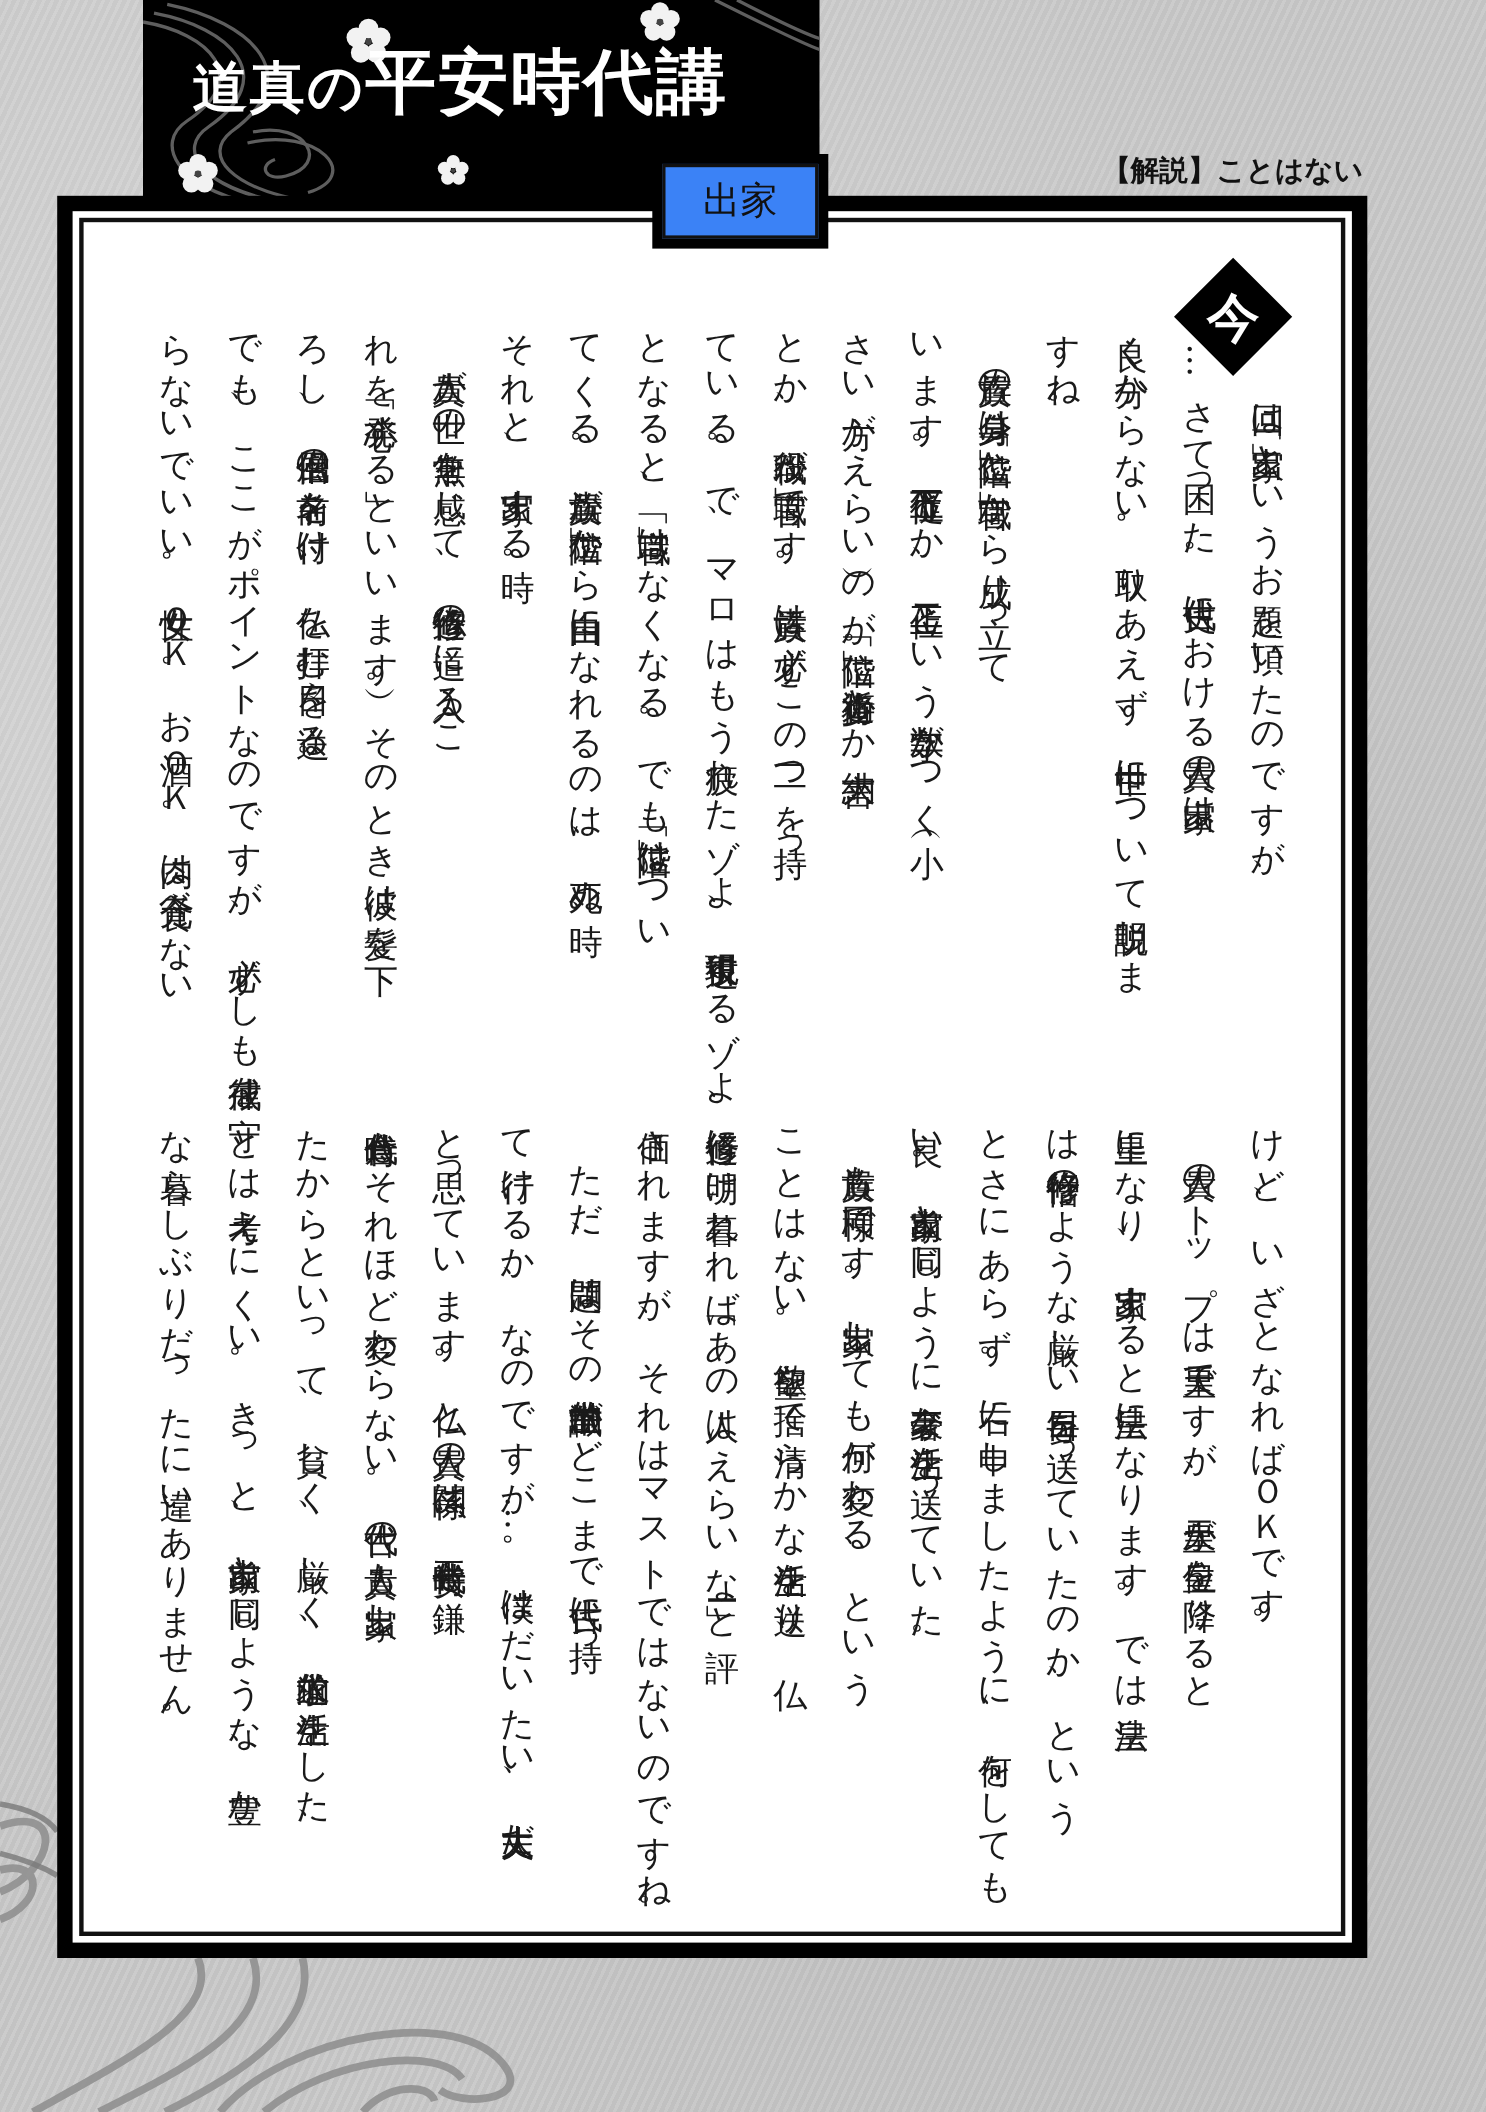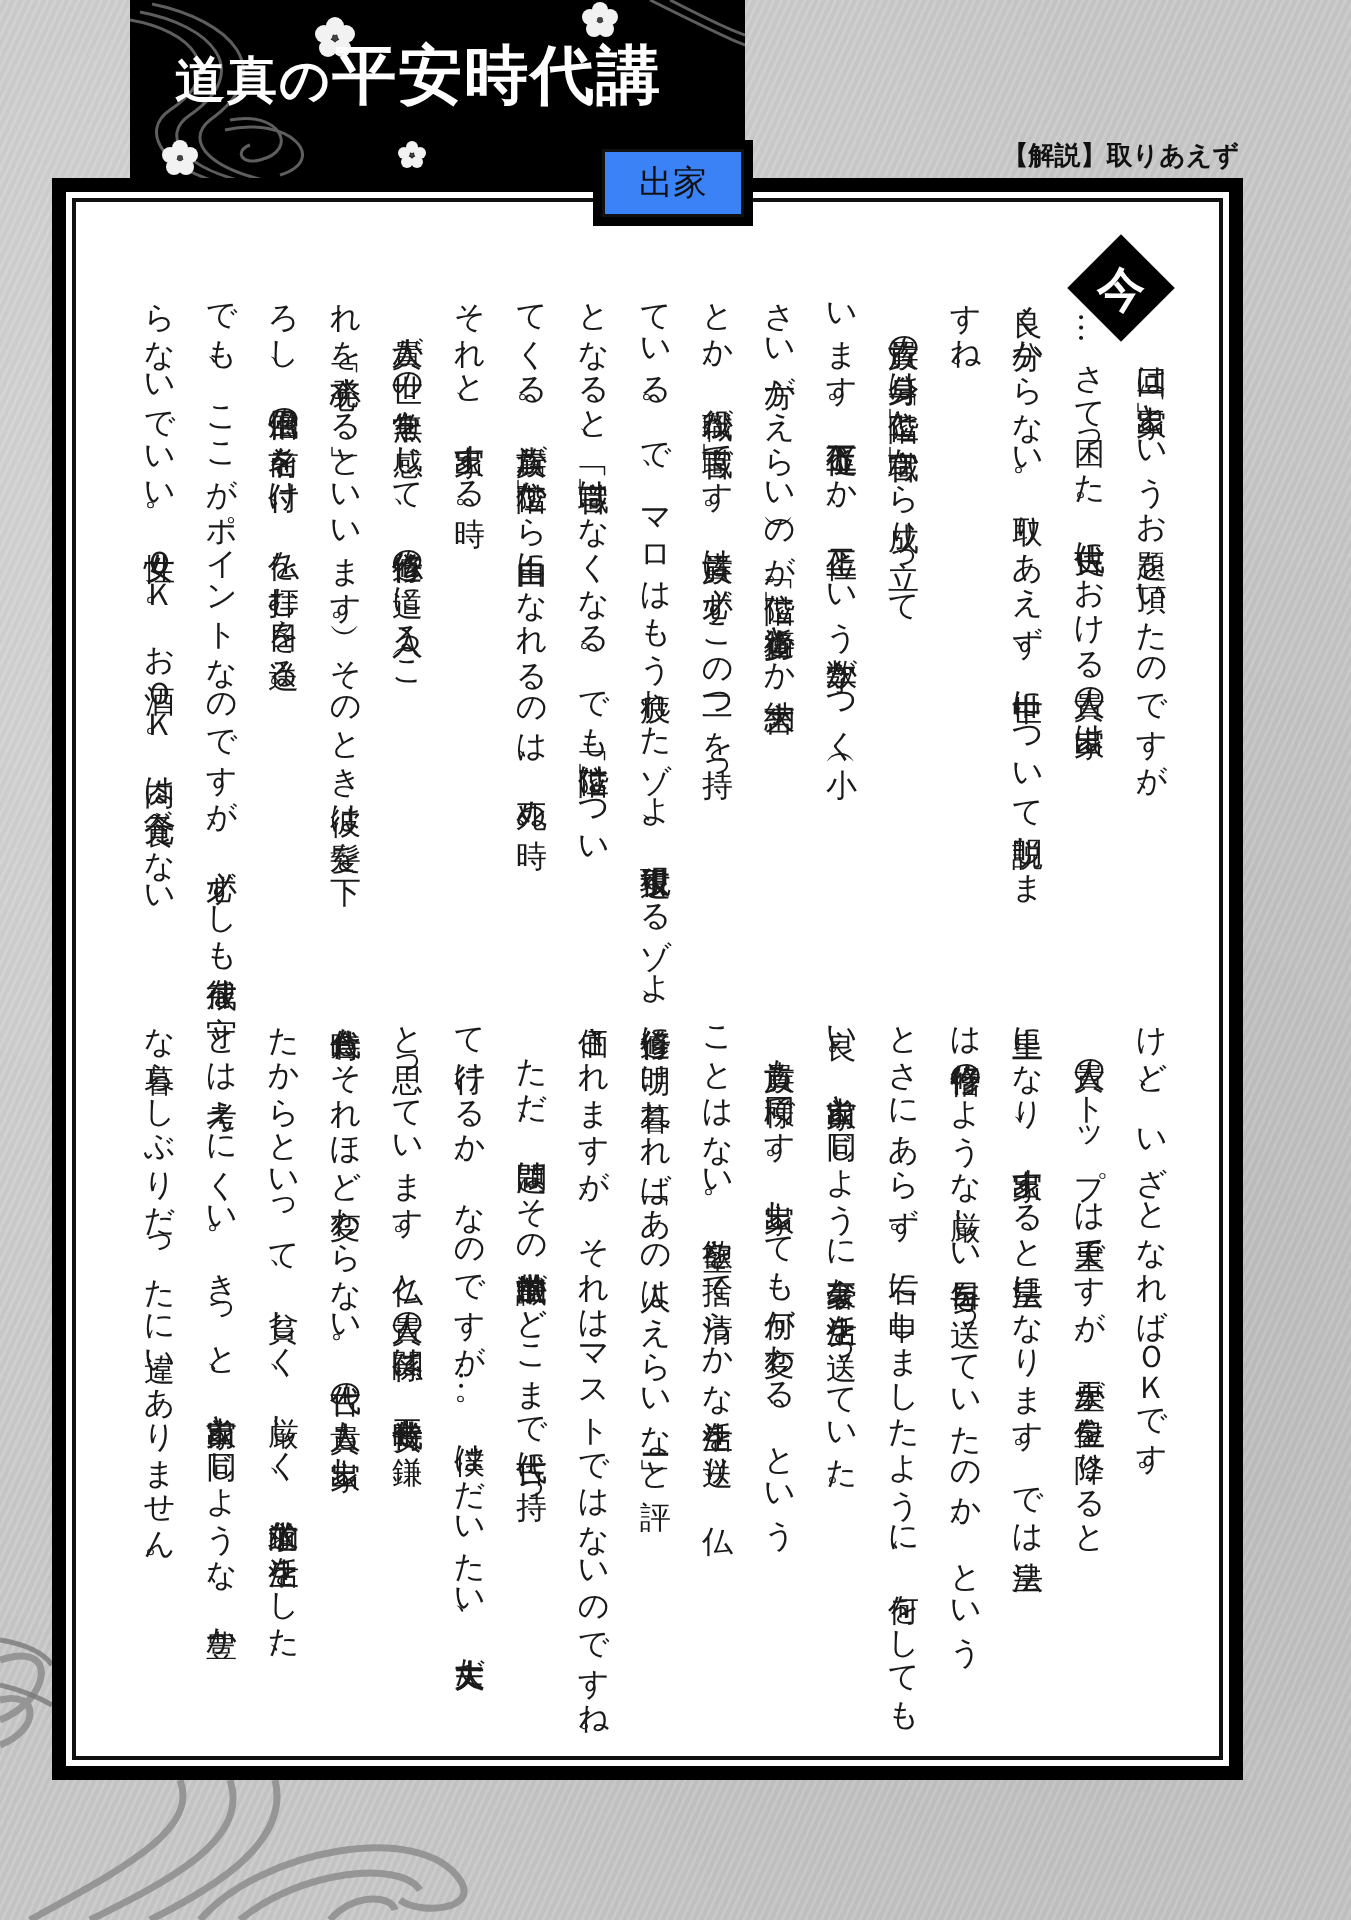--- a/index.html
+++ b/index.html
@@ -126,21 +126,21 @@
           <circle cx="-8" cy="-2" r="6"></circle>
           <circle cx="0" cy="0" r="2" fill="#444"></circle>
         </g>
     </g>
   </svg>
 </div>
 <div class="title">
   <span class="small">道真の</span><span>平安時代講</span>
 </div>
 
-<div class="credit">【解説】取りあえず</div>
+<div class="credit">【解説】ことはない</div>
 
 <div class="frame">
   <div class="frame-gap">
     <div class="frame-inner"></div>
   </div>
 </div>
 
 <div class="tab">
   <div class="tab-inner">
     <span class="tab-label">出家</span>

